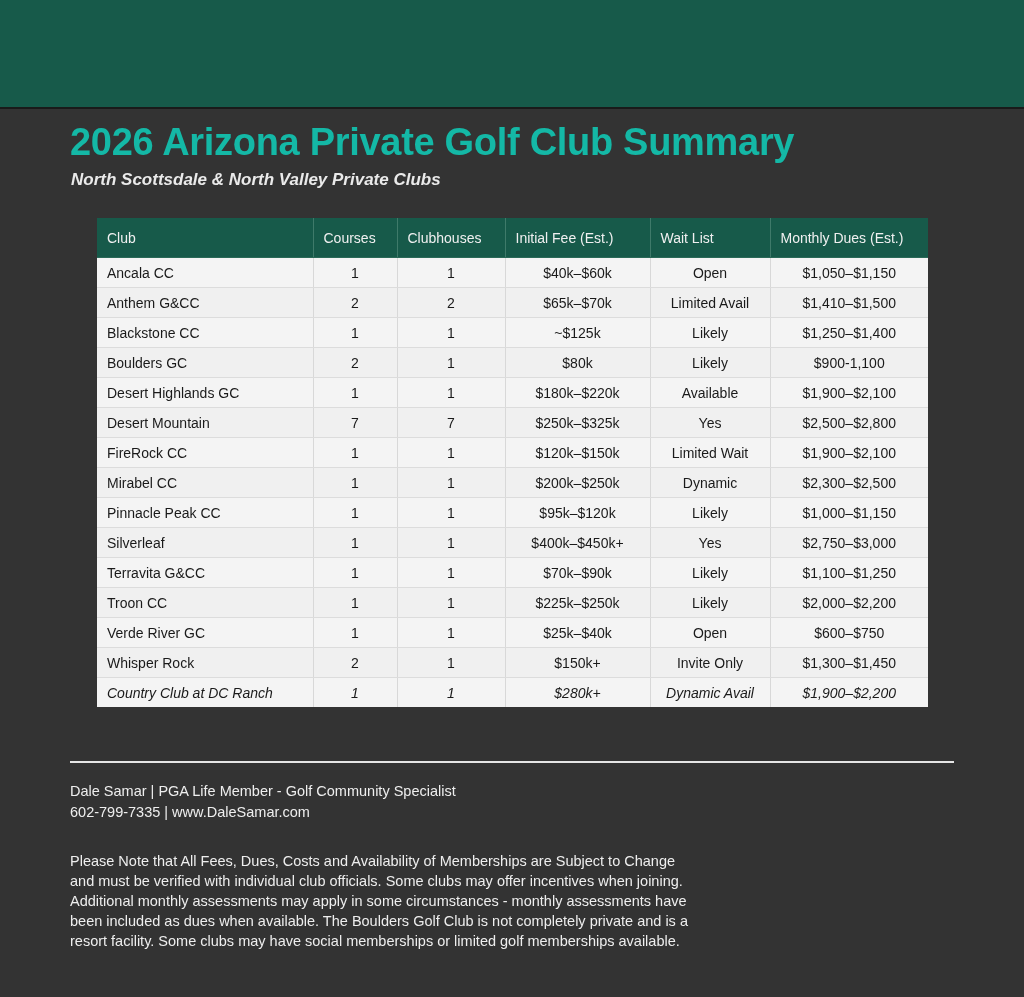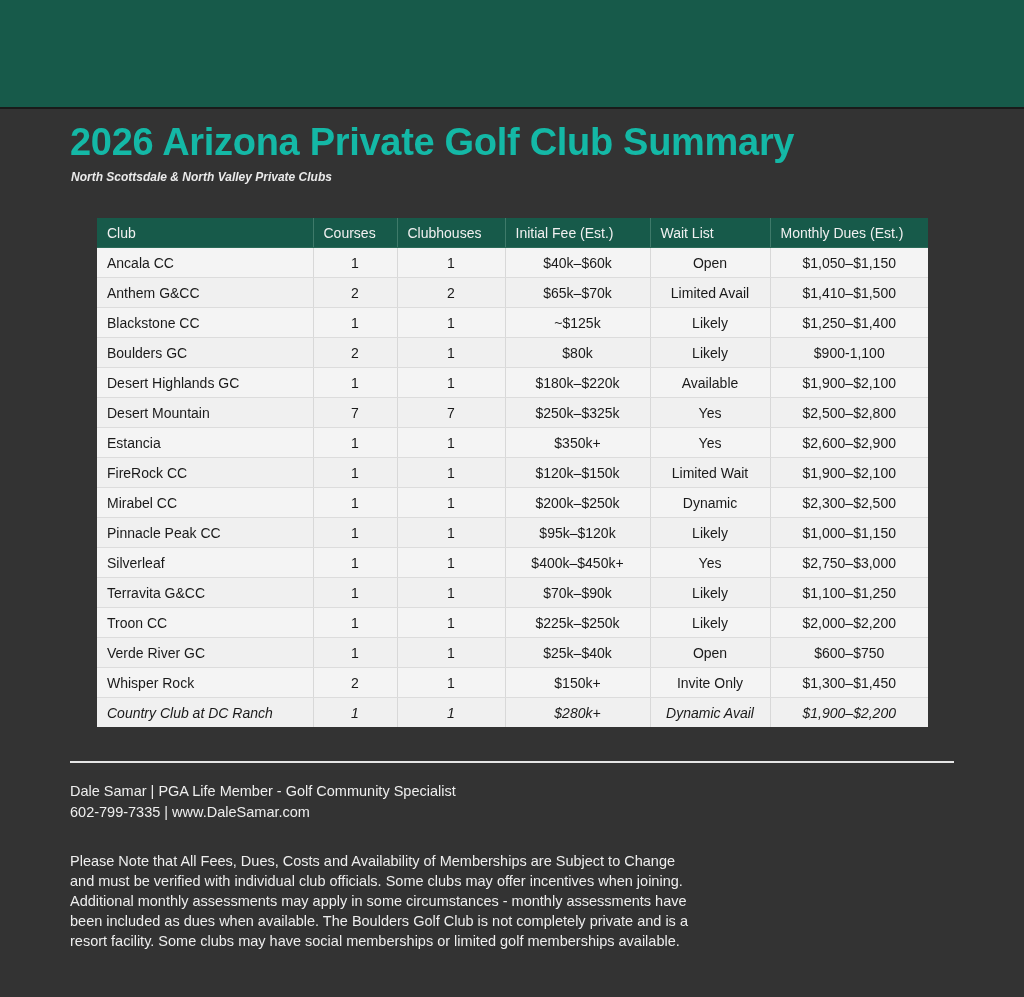--- a/index.html
+++ b/index.html
@@ -14,31 +14,31 @@
       background: #175a4a;
       border-bottom: 2px solid #1a1a1a;
     }
     .title {
       position: absolute; left: 70px; top: 121px;
       color: #14b8a6; font-weight: bold; font-size: 38px; letter-spacing: -0.3px;
       margin: 0; white-space: nowrap;
     }
     .subtitle {
       position: absolute; left: 71px; top: 170px;
-      color: #eaeaea; font-weight: bold; font-style: italic; font-size: 12px;
+      color: #eaeaea; font-weight: bold; font-style: italic; font-size: 17px;
       margin: 0; white-space: nowrap;
     }
     table.clubs {
       position: absolute; left: 97px; top: 218px;
       width: 831px; border-collapse: collapse; table-layout: fixed;
       font-size: 14px; color: #1a1a1a;
     }
     table.clubs th {
       background: #175a4a; color: #f0f0f0; font-weight: normal;
-      height: 29px; text-align: left; padding: 0 0 0 10px;
+      height: 39px; text-align: left; padding: 0 0 0 10px;
       border-right: 1px solid #3f7a6a; border-bottom: 1px solid #2a6a58;
     }
     table.clubs th:last-child { border-right: none; }
     table.clubs td {
       background: #f4f4f4; height: 29px; padding: 0;
       border-right: 1px solid #d8d8d8; border-bottom: 1px solid #dcdcdc;
       text-align: center;
     }
     table.clubs tr:nth-child(even) td { background: #f0f0f0; }
     table.clubs td:first-child { text-align: left; padding-left: 10px; }
@@ -128,28 +128,20 @@
       </tr>
       <tr>
         <td>Desert Mountain</td>
         <td>7</td>
         <td>7</td>
         <td>$250k–$325k</td>
         <td>Yes</td>
         <td>$2,500–$2,800</td>
       </tr>
       <tr>
-        <td>Estancia</td>
-        <td>1</td>
-        <td>1</td>
-        <td>$350k+</td>
-        <td>Yes</td>
-        <td>$2,600–$2,900</td>
-      </tr>
-      <tr>
         <td>FireRock CC</td>
         <td>1</td>
         <td>1</td>
         <td>$120k–$150k</td>
         <td>Limited Wait</td>
         <td>$1,900–$2,100</td>
       </tr>
       <tr>
         <td>Mirabel CC</td>
         <td>1</td>

